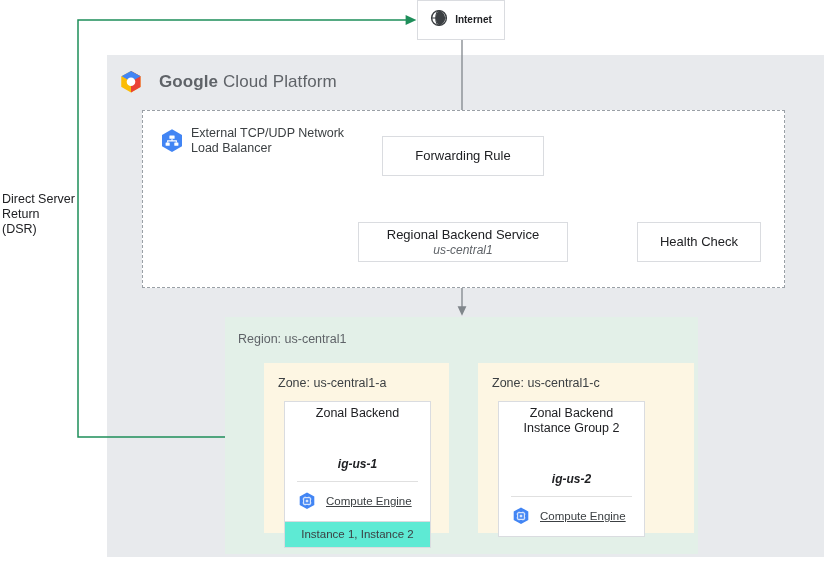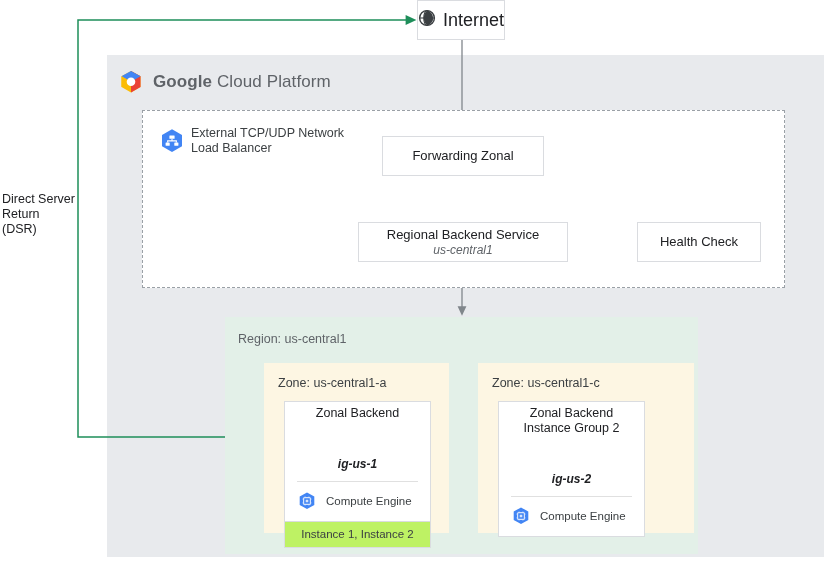--- a/index.html
+++ b/index.html
@@ -8,42 +8,42 @@
     background:#ffffff;
     font-family:"Liberation Sans","DejaVu Sans",sans-serif;
     color:#3c4043;
   }
   .abs{position:absolute;box-sizing:border-box;}
 
   
   #gcp-panel{left:107px;top:55px;width:717px;height:502px;background:#e8eaed;}
 
   
-  #gcp-brand{left:118px;top:69px;display:flex;align-items:center;gap:9px;}
+  #gcp-brand{left:118px;top:69px;display:flex;align-items:center;gap:15px;}
   #gcp-brand .logo{width:26px;height:26px;}
   #gcp-brand .wordmark{font-size:17px;color:#5f6368;letter-spacing:.1px;}
 
   
   #lb-container{left:142px;top:110px;width:643px;height:178px;
     border:1px dashed #9aa0a6;background:#ffffff;}
 
   
   #lb-badge{left:158px;top:126px;display:flex;align-items:flex-start;gap:5px;width:200px;}
   #lb-badge .hex{width:28px;height:28px;flex:none;margin-top:1px;}
   #lb-badge .lb-label{font-size:12.5px;line-height:15px;color:#3c4043;}
 
   
   .node{background:#ffffff;border:1px solid #dadce0;
         display:flex;flex-direction:column;align-items:center;justify-content:center;}
   .node .t{font-size:13px;color:#202124;line-height:16px;text-align:center;}
   .node .sub{font-size:12px;color:#5f6368;font-style:italic;line-height:15px;}
 
   #internet-node{left:417px;top:0px;width:88px;height:40px;
     flex-direction:row;gap:7px;}
-  #internet-node .t{font-size:18px;}
+  #internet-node .t{font-size:10px;font-weight:bold;}
   #forwarding-node{left:382px;top:136px;width:162px;height:40px;}
   #backend-node{left:358px;top:222px;width:210px;height:40px;}
   #health-node{left:637px;top:222px;width:124px;height:40px;}
 
   
   #region-box{left:225px;top:317px;width:473px;height:237px;background:#e3f0e8;}
   #region-label{left:238px;top:332px;font-size:12.5px;color:#5f6368;}
 
   .zone{background:#fdf6e3;}
   #zone-a{left:264px;top:363px;width:185px;height:170px;}
@@ -52,22 +52,22 @@
 
   
   .ig-card{background:#ffffff;border:1px solid #dadce0;position:absolute;
            width:145px;left:20px;top:38px;}
   .ig-head{padding:4px 6px 9px;text-align:center;}
   .ig-title{font-size:12.5px;color:#202124;line-height:15px;}
   .ig-name{font-size:12px;color:#202124;font-style:italic;font-weight:bold;line-height:15px;margin-top:36px;}
   .ig-divider{height:1px;background:#e0e0e0;margin:0 12px;}
   .ig-ce{display:flex;align-items:center;gap:9px;padding:9px 0 10px 12px;}
   .ig-ce .hex{width:20px;height:20px;flex:none;}
-  .ig-ce .ce-label{font-size:11.5px;color:#3c4043;}
-  .ig-foot{background:#bef264;border-top:1px solid #dadce0;
+  .ig-ce .ce-label{font-size:11.5px;color:#3c4043;text-decoration:underline;}
+  .ig-foot{background:#5eead4;border-top:1px solid #dadce0;
            font-size:11.5px;color:#3c4043;text-align:center;padding:6px 0 7px;}
 
   
   #dsr-label{left:2px;top:192px;width:74px;font-size:12.5px;line-height:15px;color:#202124;}
 
   
   #wires{position:absolute;left:0;top:0;width:824px;height:570px;pointer-events:none;}
 </style>
 </head>
 <body>
@@ -134,21 +134,21 @@
       <path d="M14 11.8 L14 13.9 M9.65 15.6 L9.65 13.9 L18.35 13.9 L18.35 15.6" fill="none" stroke="#ffffff" stroke-width="1.1"></path>
     </svg>
   </span>
   <span class="lb-label">
     <span>External TCP/UDP Network</span><br>
     <span>Load Balancer</span>
   </span>
 </div>
 
 <div class="abs node" id="forwarding-node">
-  <span class="t">Forwarding Zonal</span>
+  <span class="t">Forwarding Rule</span>
 </div>
 
 <div class="abs node" id="backend-node">
   <span class="t">Regional Backend Service</span>
   <span class="sub">us-central1</span>
 </div>
 
 <div class="abs node" id="health-node">
   <span class="t">Health Check</span>
 </div>

